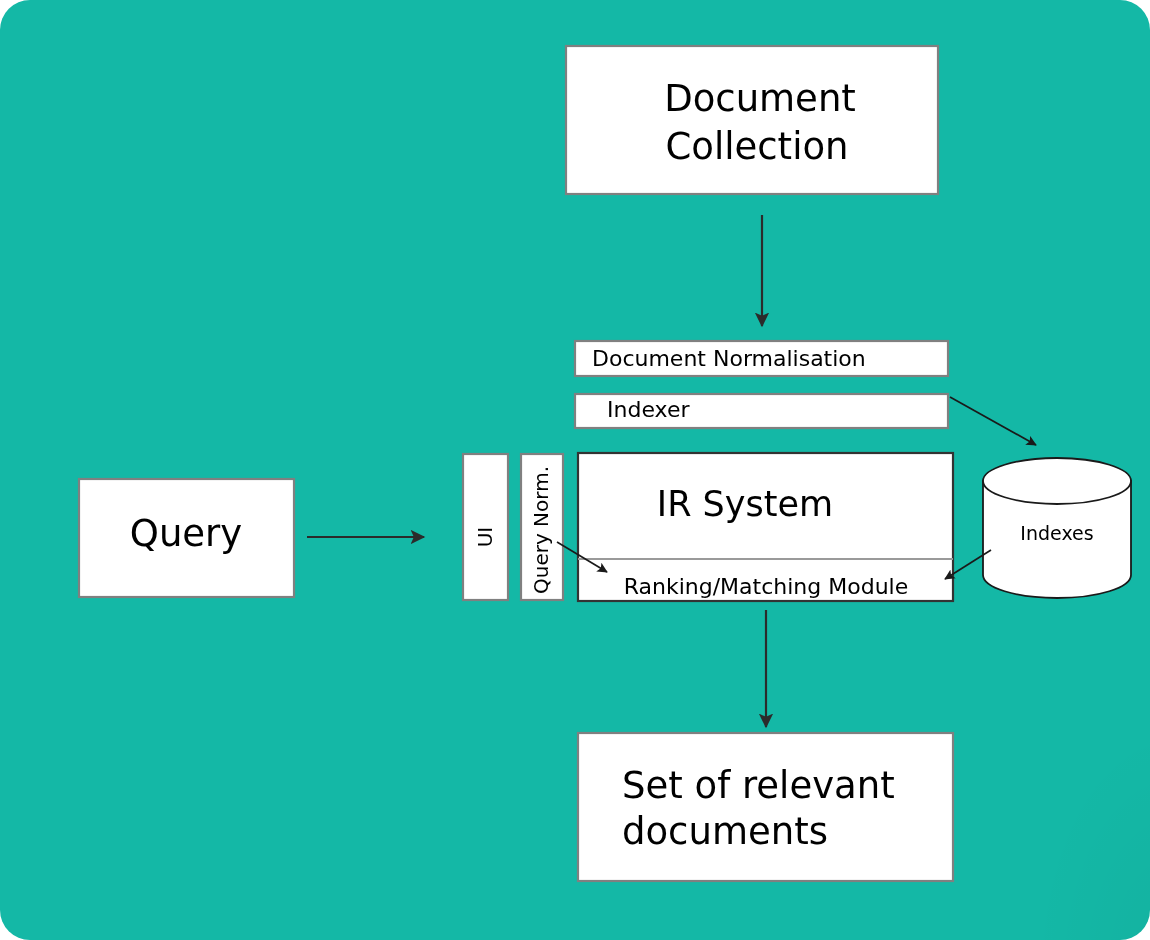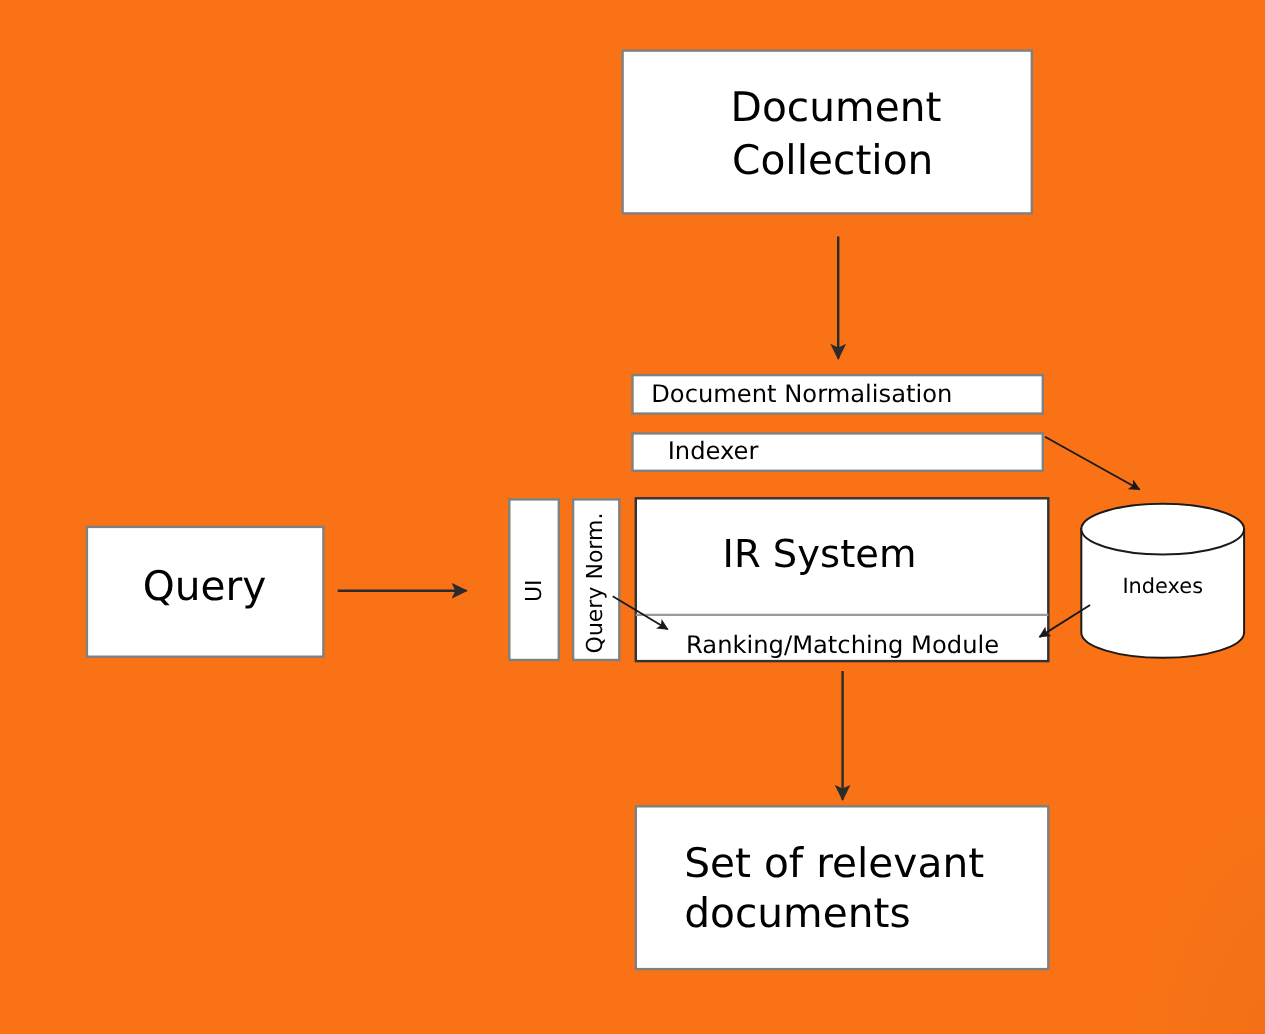--- a/index.html
+++ b/index.html
@@ -5,23 +5,24 @@
 <style>
   html, body {
     margin: 0;
     padding: 0;
     background: #ffffff;
   }
   #canvas {
     position: relative;
     width: 1150px;
     height: 940px;
-    background: #f97316;
+    background: #14b8a6;
     overflow: hidden;
     font-family: "DejaVu Sans", sans-serif;
+    border-radius: 30px;
   }
   
   #vignette {
     position: absolute;
     right: 0;
     bottom: 0;
     width: 120px;
     height: 220px;
     pointer-events: none;
     background: radial-gradient(ellipse at 120% 115%, rgba(0,0,0,0.035) 0%, rgba(0,0,0,0.0) 70%);

